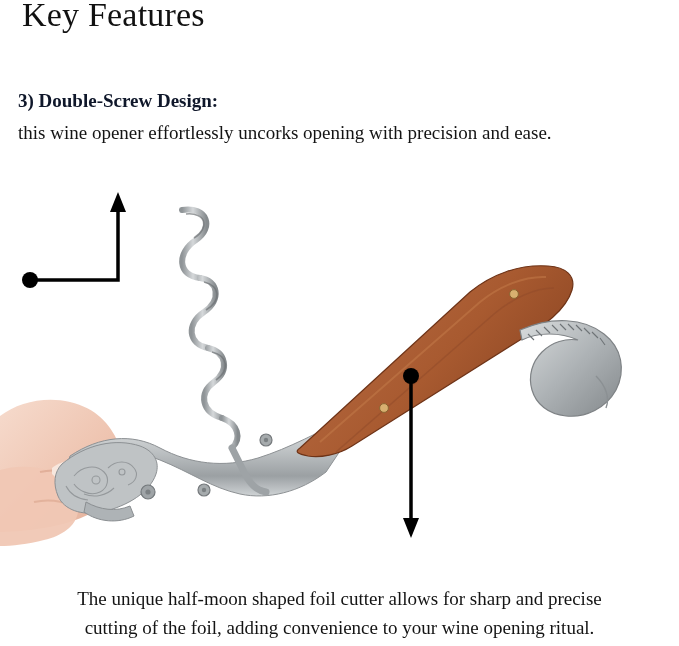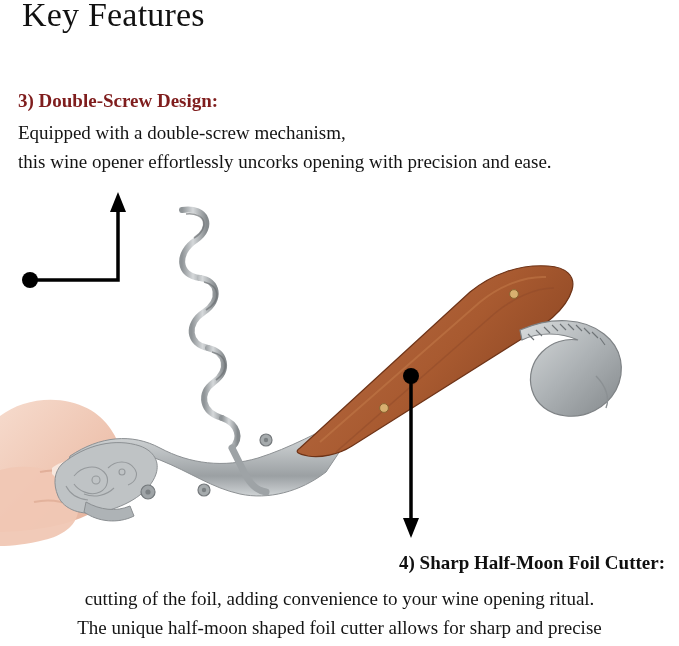--- a/index.html
+++ b/index.html
@@ -32,21 +32,21 @@
     color: #111111;
     white-space: nowrap;
   }
 
   .feature3-title {
     position: absolute;
     left: 18px;
     top: 90px;
     font-size: 19px;
     font-weight: 700;
-    color: #7f1d1d;
+    color: #0f172a;
     white-space: nowrap;
   }
 
   .feature3-body {
     position: absolute;
     left: 18px;
     top: 118px;
     font-size: 19px;
     line-height: 29px;
     color: #141414;
@@ -89,21 +89,20 @@
 </style>
 </head>
 <body>
 
 <div class="page">
 
   <div class="heading">Key Features</div>
 
   <div class="feature3-title">3) Double-Screw Design:</div>
   <div class="feature3-body">
-    <span class="line">Equipped with a double-screw mechanism,</span>
     <span class="line">this wine opener effortlessly uncorks opening with precision and ease.</span>
   </div>
 
   <div class="photo">
     <svg width="679" height="380" viewBox="0 0 679 380" xmlns="http://www.w3.org/2000/svg">
       <defs>
         <linearGradient id="woodGrad" x1="0" y1="0" x2="1" y2="0.6">
           <stop offset="0%" stop-color="#8d4320"></stop>
           <stop offset="35%" stop-color="#b0633a"></stop>
           <stop offset="60%" stop-color="#a85a30"></stop>
@@ -216,19 +215,18 @@
       </g>
 
       <g>
         <circle cx="411" cy="196" r="8" fill="#000000"></circle>
         <path d="M411 196 L411 340" stroke="#000000" stroke-width="3.5" fill="none"></path>
         <path d="M411 358 L403 338 L419 338 Z" fill="#000000"></path>
       </g>
     </svg>
   </div>
 
-  <div class="feature4-title">4) Sharp Half-Moon Foil Cutter:</div>
   <div class="feature4-body">
+    <span class="line">The unique half-moon shaped foil cutter allows for sharp and precise</span>
     <span class="line">cutting of the foil, adding convenience to your wine opening ritual.</span>
-    <span class="line">The unique half-moon shaped foil cutter allows for sharp and precise</span>
   </div>
 
 </div>
 
 </body></html>

